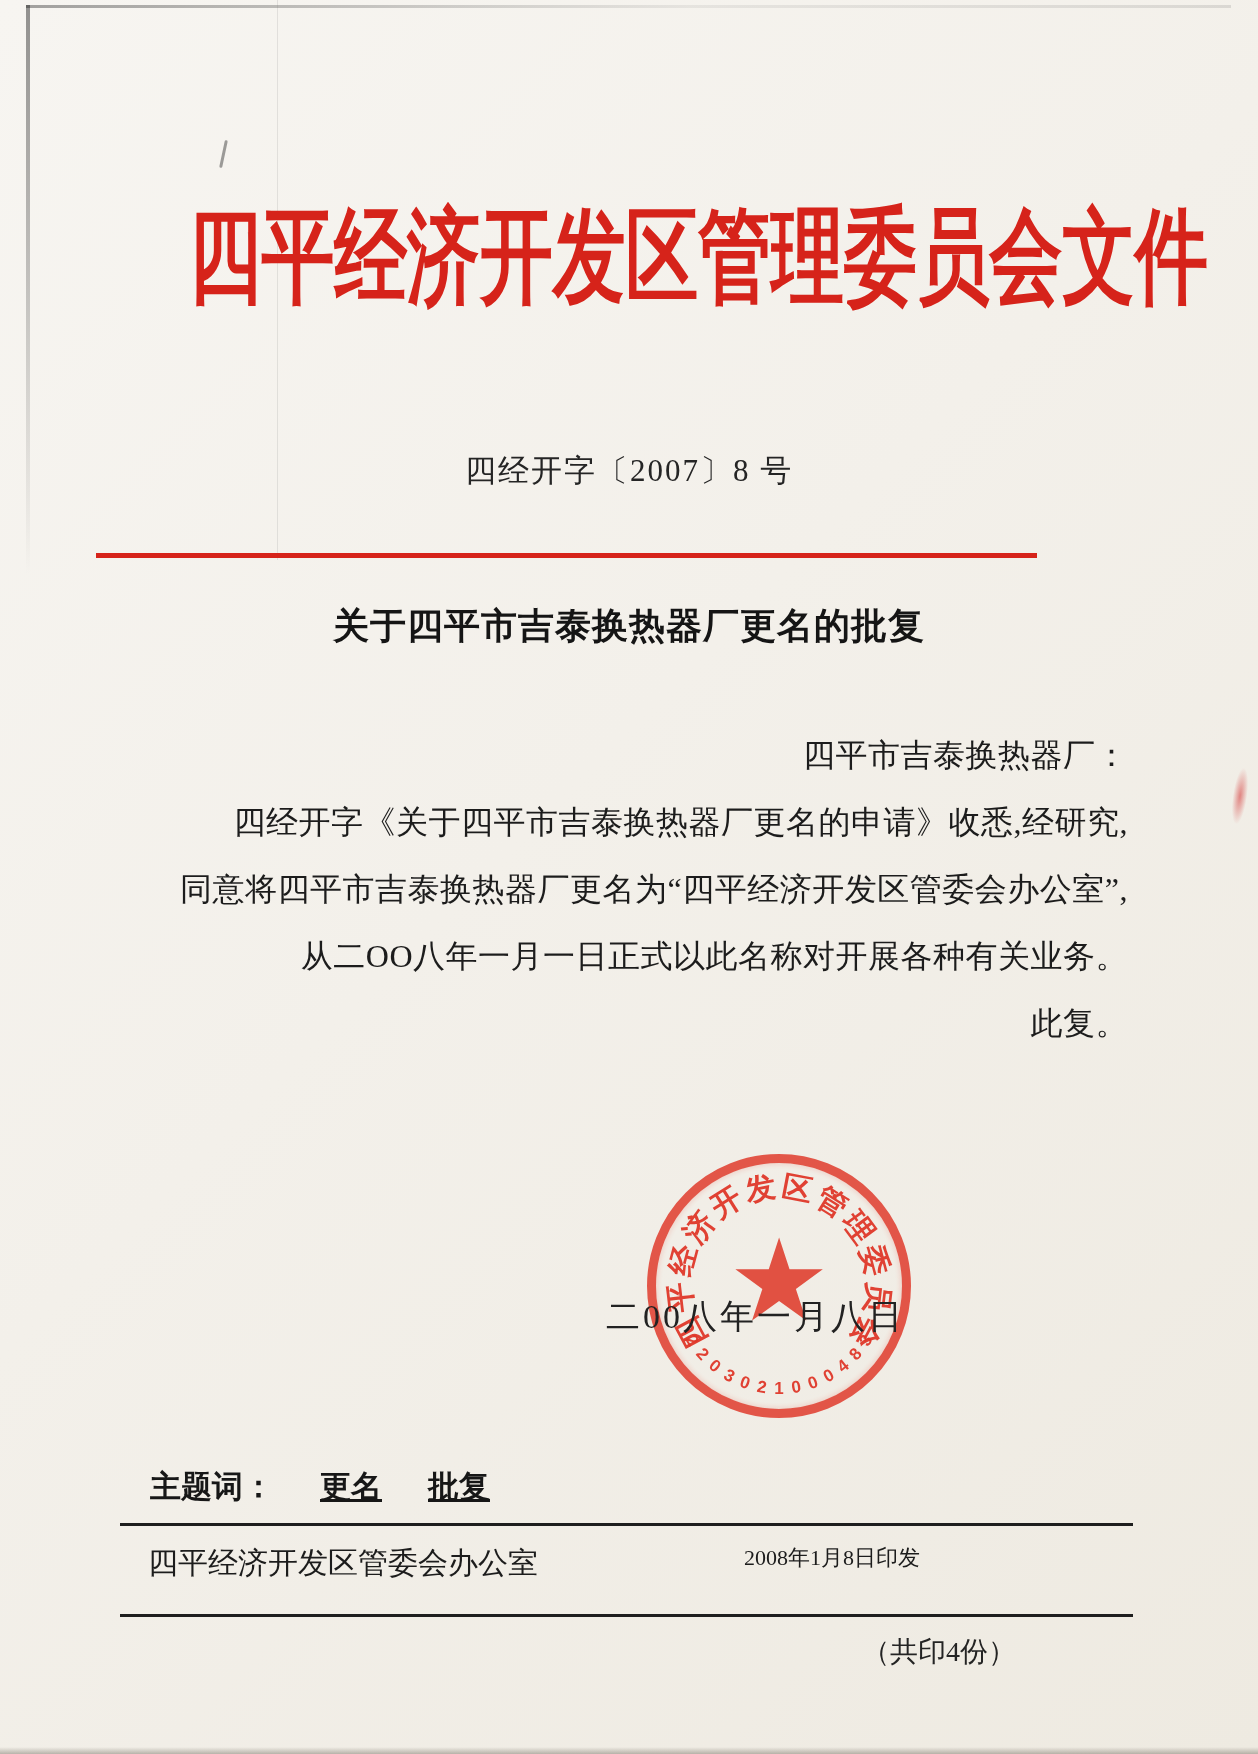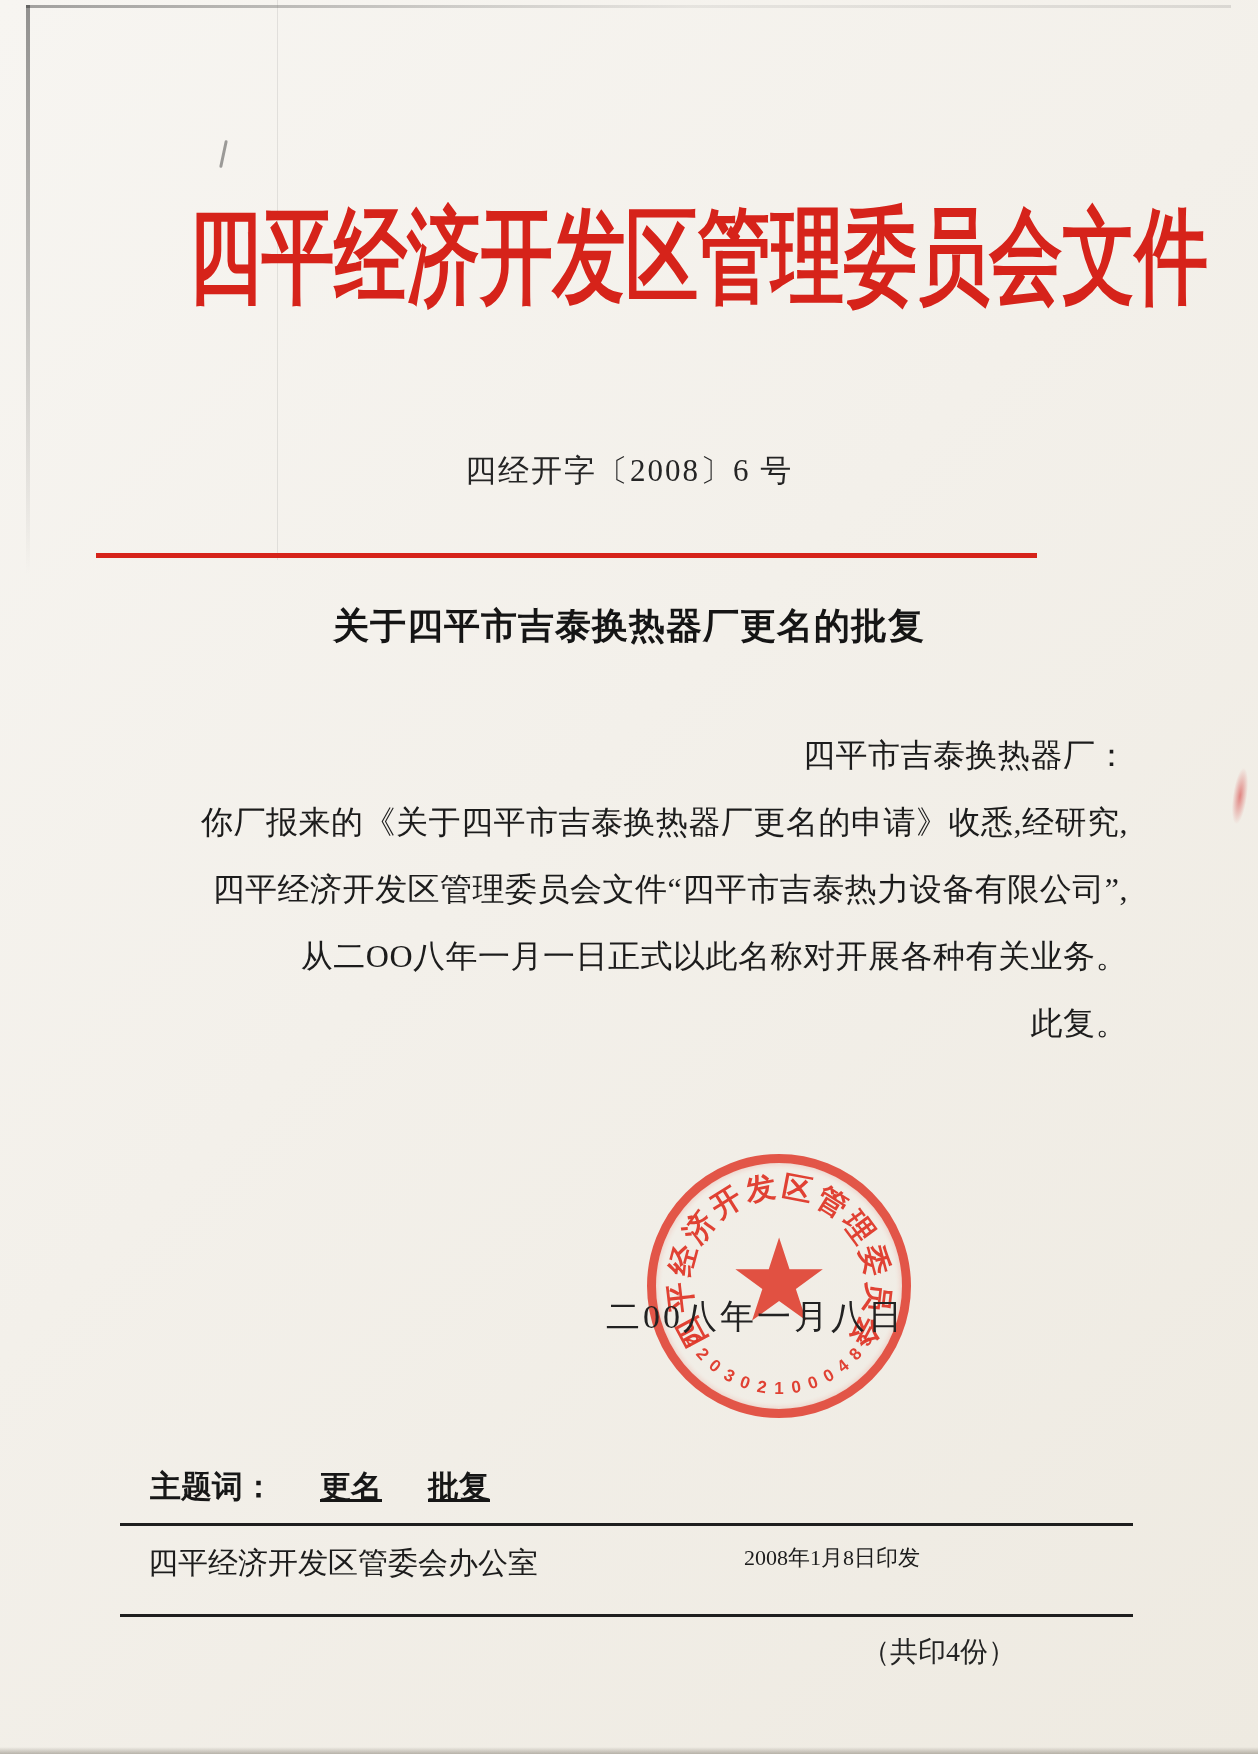--- a/index.html
+++ b/index.html
@@ -88,29 +88,29 @@
 
   <div class="edge-top"></div>
   <div class="edge-left"></div>
   <div class="edge-bottom"></div>
   <div class="crease"></div>
   <div class="mark-a"></div>
   <div class="mark-b"></div>
   <div class="red-smudge"></div>
 
   <div class="header-title">四平经济开发区管理委员会文件</div>
-  <div class="doc-number">四经开字〔2008〕6 号</div>
+  <div class="doc-number">四经开字〔2007〕8 号</div>
   <div class="red-rule"></div>
 
   <div class="doc-title">关于四平市吉泰换热器厂更名的批复</div>
 
   <div class="body-block">
     <div class="line">四平市吉泰换热器厂：</div>
-    <div class="line indent">你厂报来的《关于四平市吉泰换热器厂更名的申请》收悉,经研究,</div>
-    <div class="line">四平经济开发区管理委员会文件“四平市吉泰热力设备有限公司”,</div>
+    <div class="line indent">四经开字《关于四平市吉泰换热器厂更名的申请》收悉,经研究,</div>
+    <div class="line">同意将四平市吉泰换热器厂更名为“四平经济开发区管委会办公室”,</div>
     <div class="line">从二OO八年一月一日正式以此名称对开展各种有关业务。</div>
     <div class="line indent">此复。</div>
   </div>
 
   <div class="seal">
     <div class="seal-ring"></div>
     <div class="seal-star">★</div>
     <div class="seal-arc" id="sealRing">
         <span style="transform: rotate(-118deg) translateY(-99px);">四</span>
         <span style="transform: rotate(-96.5455deg) translateY(-99px);">平</span>

